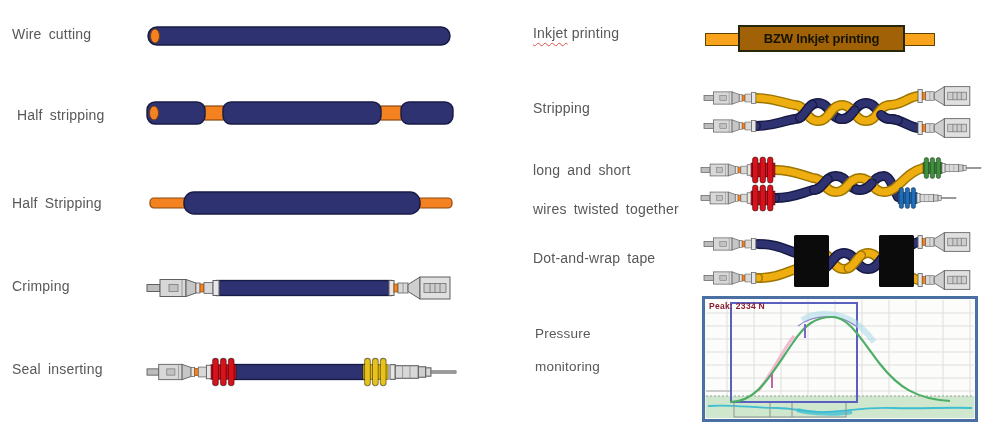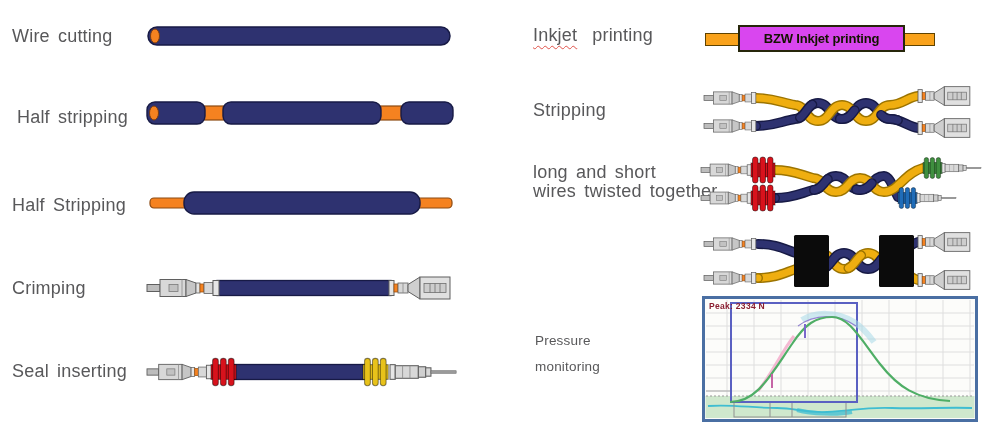--- a/index.html
+++ b/index.html
@@ -1,31 +1,31 @@
 <!DOCTYPE html>
 <html><head>
 <meta charset="utf-8">
 <style>
   html,body{margin:0;padding:0;background:#fff;}
   .canvas{position:relative;width:1000px;height:434px;background:#fff;overflow:hidden;
           font-family:"Liberation Sans",sans-serif;}
-  .lbl{position:absolute;font-size:18px;color:#58585a;white-space:nowrap;
+  .lbl{position:absolute;font-size:14px;color:#58585a;white-space:nowrap;
        word-spacing:3px;letter-spacing:.2px;}
   .lbl-sm{font-size:13.5px;}
   .art{position:absolute;}
   .squiggly{text-decoration:underline;text-decoration-style:wavy;
             text-decoration-color:#e0524a;text-decoration-thickness:1px;
             text-underline-offset:4px;}
-  .gap{margin-left:15px;}
+  .gap{margin-left:4px;}
   
   .inkjet-art{position:absolute;left:705px;top:25px;width:230px;height:28px;}
   .inkjet-wire{position:absolute;left:0;top:8px;width:230px;height:13px;
                background:#f9a21b;border:1.5px solid #5f4300;box-sizing:border-box;}
   .inkjet-box{position:absolute;left:33px;top:0;width:167px;height:27px;
-              background:#d946ef;border:2px solid #26260a;box-sizing:border-box;
+              background:#a16207;border:2px solid #26260a;box-sizing:border-box;
               display:flex;align-items:center;justify-content:center;
               font-weight:bold;font-size:13px;color:#141400;letter-spacing:-.2px;}
   
   .w-out-n{fill:none;stroke:#171a45;stroke-width:10;stroke-linecap:round;}
   .w-in-n{fill:none;stroke:#2e3270;stroke-width:7.2;stroke-linecap:round;}
   .w-out-y{fill:none;stroke:#9c7400;stroke-width:10;stroke-linecap:round;}
   .w-in-y{fill:none;stroke:#efae10;stroke-width:7.2;stroke-linecap:round;}
 </style>
 </head>
 <body>
@@ -77,22 +77,23 @@
 
   <span class="lbl" style="left:12px;top:26px">Wire cutting</span>
   <span class="lbl" style="left:17px;top:107px">Half stripping</span>
   <span class="lbl" style="left:12px;top:195px">Half Stripping</span>
   <span class="lbl" style="left:12px;top:278px">Crimping</span>
   <span class="lbl" style="left:12px;top:361px">Seal inserting</span>
 
   <span class="lbl" style="left:533px;top:25px"><span class="squiggly">Inkjet</span><span class="gap">printing</span></span>
   <span class="lbl" style="left:533px;top:100px">Stripping</span>
   <span class="lbl" style="left:533px;top:162px">long and short</span>
-  <span class="lbl" style="left:533px;top:181px">wires twisted together</span>
-  <span class="lbl lbl-sm" style="left:535px;top:333px">Pressure</span>
+  <span class="lbl" style="left:533px;top:201px">wires twisted together</span>
+  <span class="lbl" style="left:533px;top:250px">Dot-and-wrap tape</span>
+  <span class="lbl lbl-sm" style="left:535px;top:326px">Pressure</span>
   <span class="lbl lbl-sm" style="left:535px;top:359px">monitoring</span>
 
   <svg class="art" style="left:146px;top:24px" width="310" height="24">
     <rect x="2" y="3" width="302" height="18" rx="9" fill="#2e3270" stroke="#171a45" stroke-width="1.5"></rect>
     <ellipse cx="9" cy="12" rx="4.5" ry="7" fill="#f58220" stroke="#7a3c10"></ellipse>
   </svg>
 
   <svg class="art" style="left:145px;top:99px" width="312" height="28">
     <rect x="56" y="7" width="26" height="14" fill="#f58220" stroke="#8c4a12" stroke-width="1.2"></rect>
     <rect x="232" y="7" width="28" height="14" fill="#f58220" stroke="#8c4a12" stroke-width="1.2"></rect>

